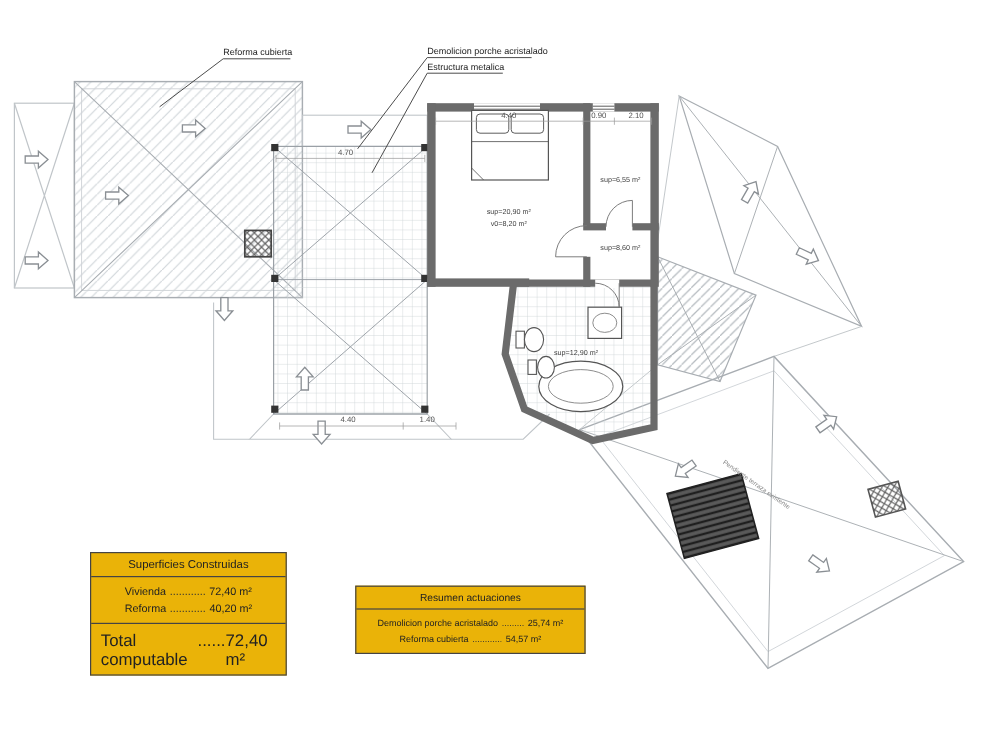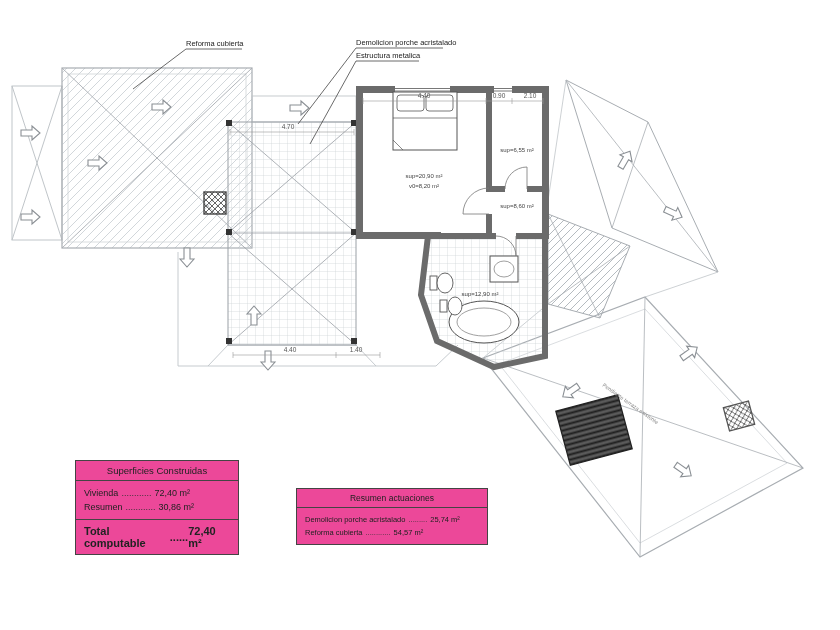--- a/index.html
+++ b/index.html
@@ -6,30 +6,30 @@
   html,body { background:#ffffff; }
   #canvas { position:relative; width:840px; height:630px; background:#fff; overflow:hidden;
             font-family:"Liberation Sans", sans-serif; }
   svg { position:absolute; left:0; top:0; }
   svg text { font-family:"Liberation Sans", sans-serif; fill:#333; }
   .ann  { font-size:7.5px; fill:#222; }
   .dim  { font-size:6.5px; fill:#555; }
   .room { font-size:6px;  fill:#444; }
   .note { font-size:5.5px; fill:#888; }
 
-  .tbl { position:absolute; border:1px solid #444; background:#ec4899; color:#222; }
+  .tbl { position:absolute; border:1px solid #444; background:#eab308; color:#222; }
   .tbl-header { border-bottom:1px solid #444; text-align:center; padding:4px 2px; }
   .tbl-body { padding:3px 8px; }
-  .row { display:flex; justify-content:flex-start; align-items:baseline; margin:4px 0; }
+  .row { display:flex; justify-content:center; align-items:baseline; margin:4px 0; }
   .row .dots { flex:0 1 auto; overflow:hidden; color:#333; margin:0 3px; }
   #superficies-table { left:75px; top:460px; width:164px; }
   #superficies-table .tbl-header { font-size:9.5px; }
   #superficies-table .tbl-body { font-size:9px; }
-  #superficies-table .tbl-total { border-top:1px solid #444; padding:5px 8px; font-size:11px;
-                                  display:flex; justify-content:space-between; align-items:center;font-weight:bold; }
+  #superficies-table .tbl-total { border-top:1px solid #444; padding:5px 8px; font-size:14px;
+                                  display:flex; justify-content:space-between; align-items:flex-start; }
   #resumen-table { left:286px; top:488px; width:192px;margin-left:10px; }
   #resumen-table .tbl-header { font-size:8.5px; }
   #resumen-table .tbl-body { font-size:7.5px; }
 </style>
 </head>
 <body>
 
 <div id="canvas">
 
 <svg width="840" height="630" viewBox="0 0 840 630">
@@ -214,23 +214,23 @@
 
 <div class="tbl" id="superficies-table">
   <div class="tbl-header">Superficies Construidas</div>
   <div class="tbl-body">
     <div class="row">
       <span>Vivienda</span>
       <span class="dots">............</span>
       <span>72,40 m²</span>
     </div>
     <div class="row">
-      <span>Resumen</span>
+      <span>Reforma</span>
       <span class="dots">............</span>
-      <span>30,86 m²</span>
+      <span>40,20 m²</span>
     </div>
   </div>
   <div class="tbl-total">
     <span>Total computable</span>
     <span class="dots">......</span>
     <span>72,40 m²</span>
   </div>
 </div>
 
 <div class="tbl" id="resumen-table">

